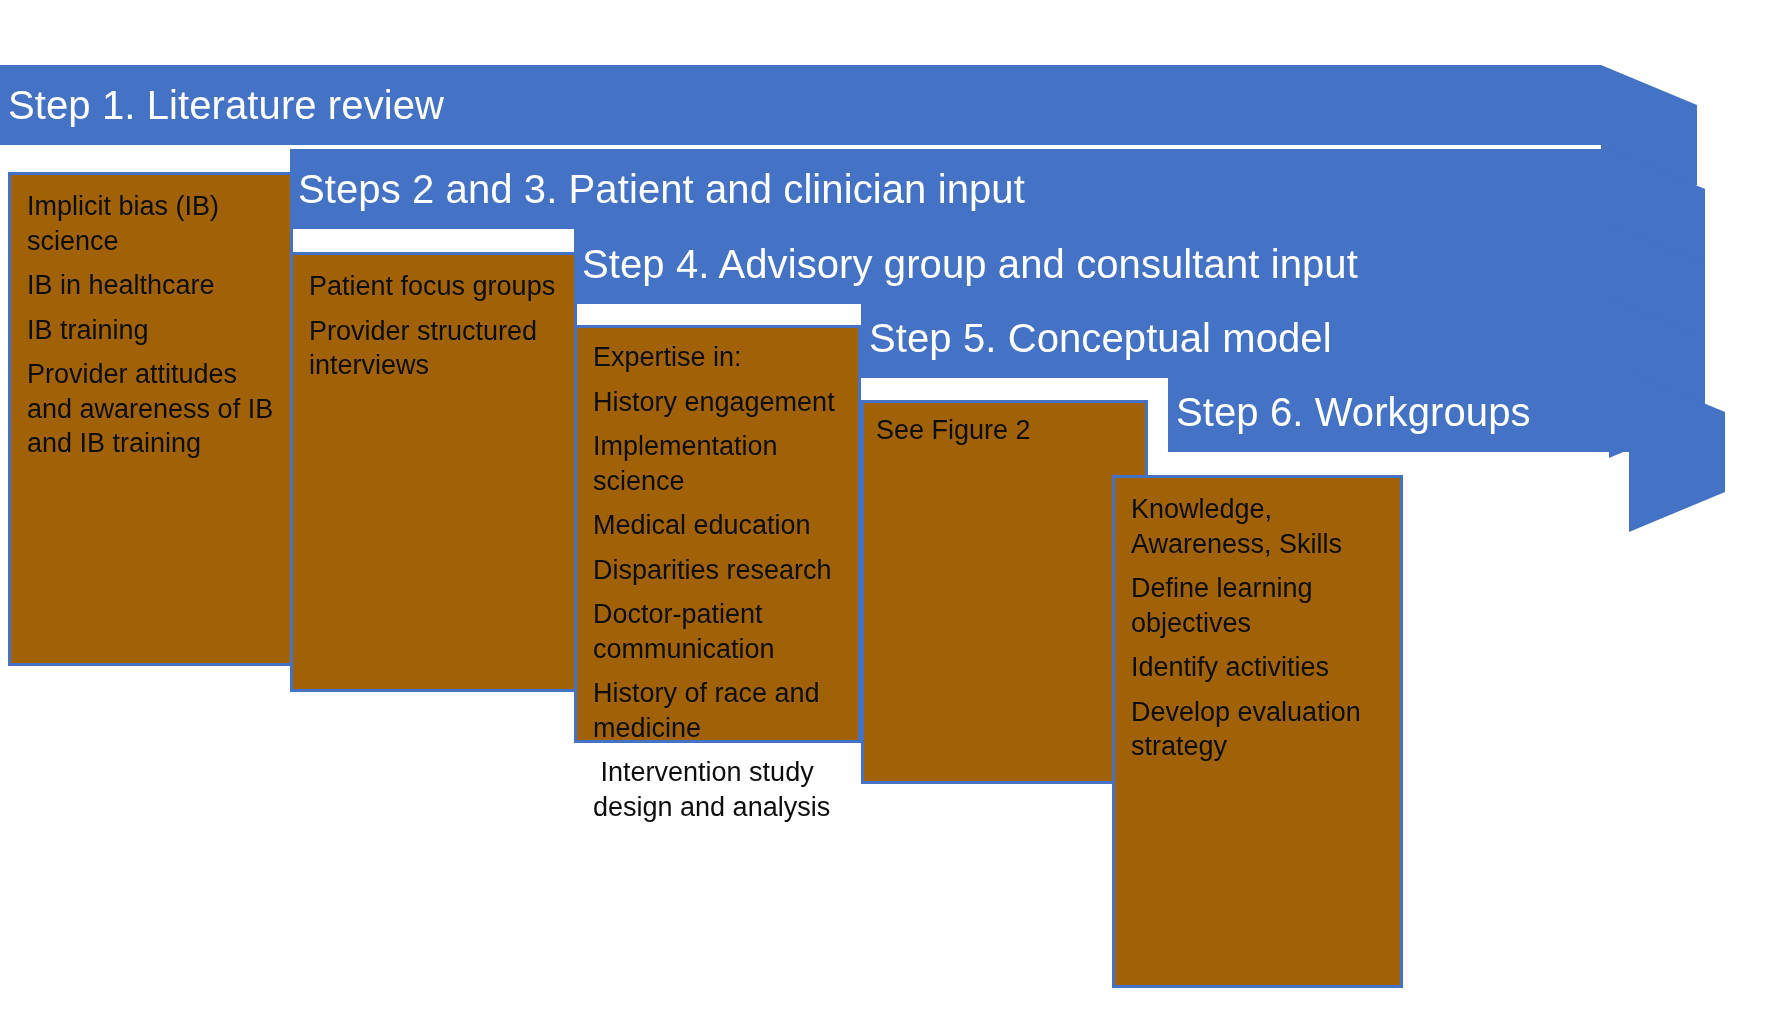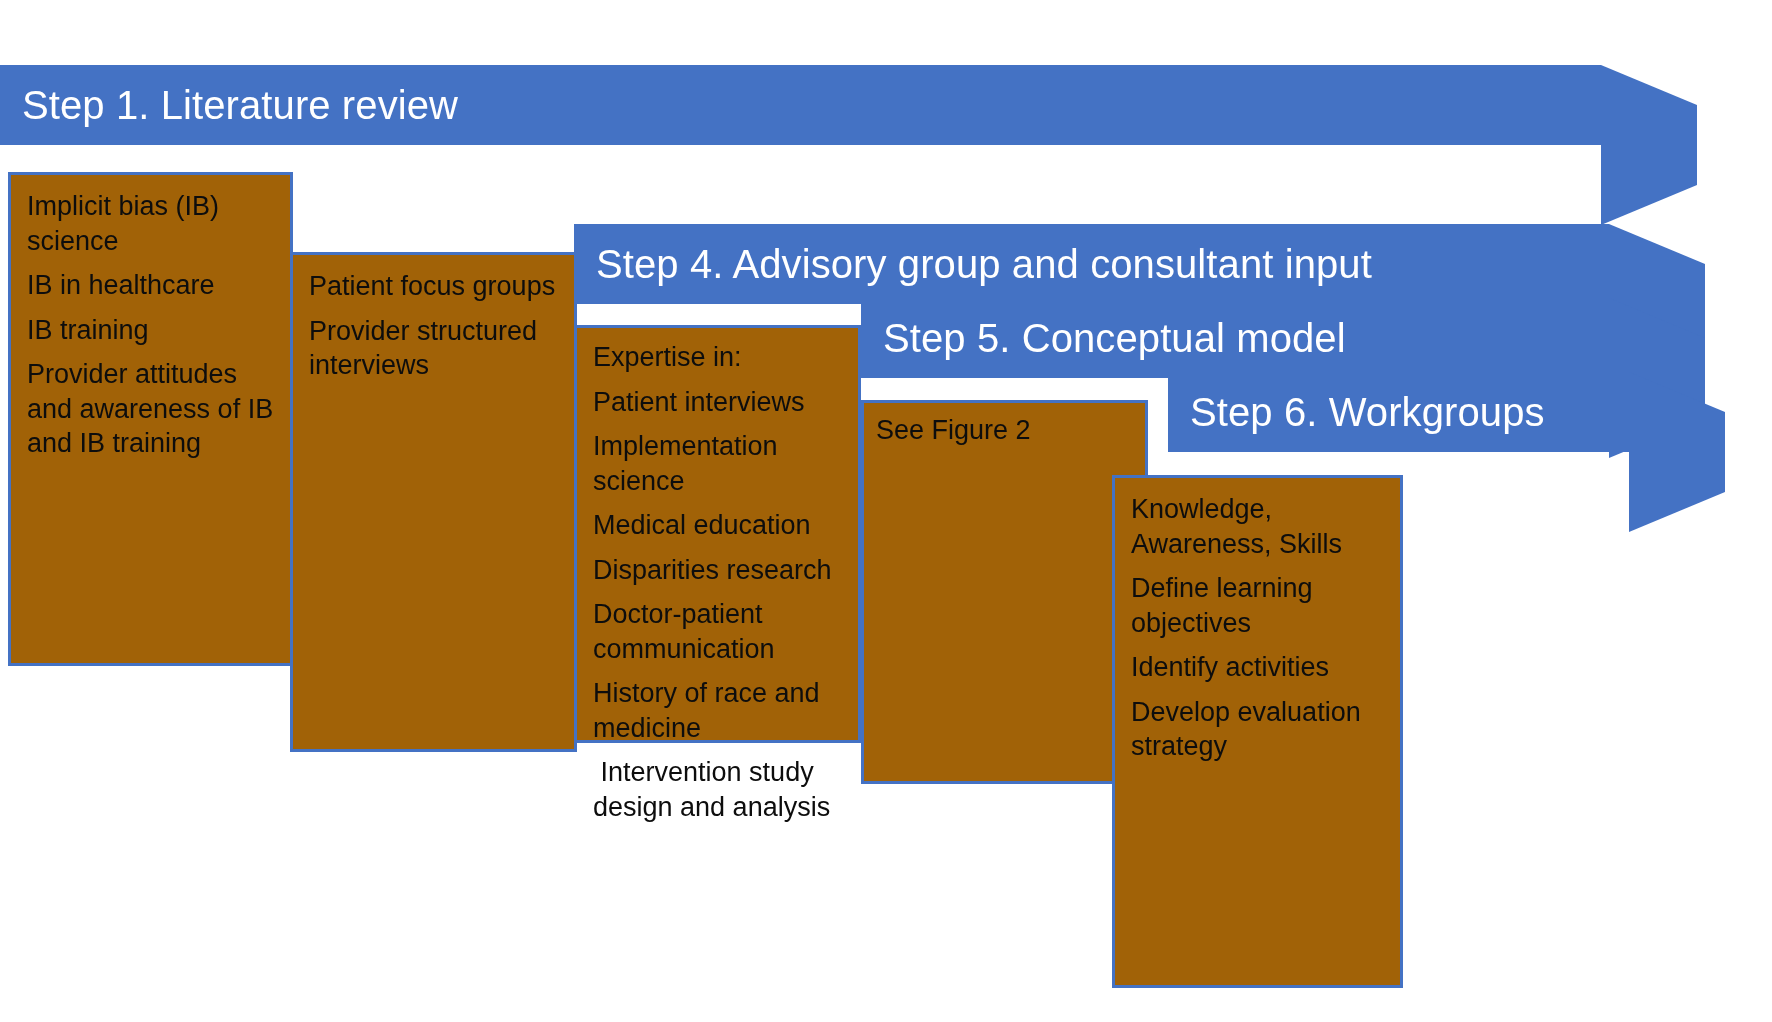--- a/index.html
+++ b/index.html
@@ -24,21 +24,21 @@
     background: #4472C4;
     box-sizing: border-box;
     display: flex;
     align-items: center;
   }
   .chevron-label {
     color: #ffffff;
     font-size: 40px;
     line-height: 1.1;
     white-space: nowrap;
-    padding-left: 22px;
+    padding-left: 8px;
     letter-spacing: 0.1px;
   }
   
   .chevron-head {
     position: absolute;
     top: 0;
     left: 100%;
     height: 100%;
     width: 0;
     border-style: solid;
@@ -73,34 +73,38 @@
     <span class="chevron-head" style="border-top-width:40px; border-bottom-width:40px; border-left-width:96px;"></span>
   </div>
 
   <div class="detail-box" style="left:8px; top:172px; width:285px; height:494px;">
     <p class="detail-line">Implicit bias (IB) science</p>
     <p class="detail-line">IB in healthcare</p>
     <p class="detail-line">IB training</p>
     <p class="detail-line">Provider attitudes and awareness of IB and IB training</p>
   </div>
 
+  <div class="chevron" style="left:290px; top:149px; width:1319px; height:80px;">
+    <span class="chevron-label">Steps 2 and 3. Patient and clinician input</span>
+    <span class="chevron-head" style="border-top-width:40px; border-bottom-width:40px; border-left-width:96px;"></span>
+  </div>
 
-  <div class="detail-box" style="left:290px; top:252px; width:287px; height:500px;">
+  <div class="detail-box" style="left:290px; top:252px; width:287px; height:440px;">
     <p class="detail-line">Patient focus groups</p>
     <p class="detail-line">Provider structured interviews</p>
   </div>
 
   <div class="chevron" style="left:574px; top:224px; width:1035px; height:80px;">
     <span class="chevron-label">Step 4. Advisory group and consultant input</span>
     <span class="chevron-head" style="border-top-width:40px; border-bottom-width:40px; border-left-width:96px;"></span>
   </div>
 
   <div class="detail-box" style="left:574px; top:325px; width:287px; height:418px; padding-top:12px;">
     <p class="detail-line">Expertise in:</p>
-    <p class="detail-line">Patient interviews</p>
+    <p class="detail-line">History engagement</p>
     <p class="detail-line">Implementation science</p>
     <p class="detail-line">Medical education</p>
     <p class="detail-line">Disparities research</p>
     <p class="detail-line">Doctor-patient communication</p>
     <p class="detail-line">History of race and medicine</p>
     <p class="detail-line"> Intervention study design and analysis</p>
   </div>
 
   <div class="chevron" style="left:861px; top:298px; width:748px; height:80px;">
     <span class="chevron-label">Step 5. Conceptual model</span>

